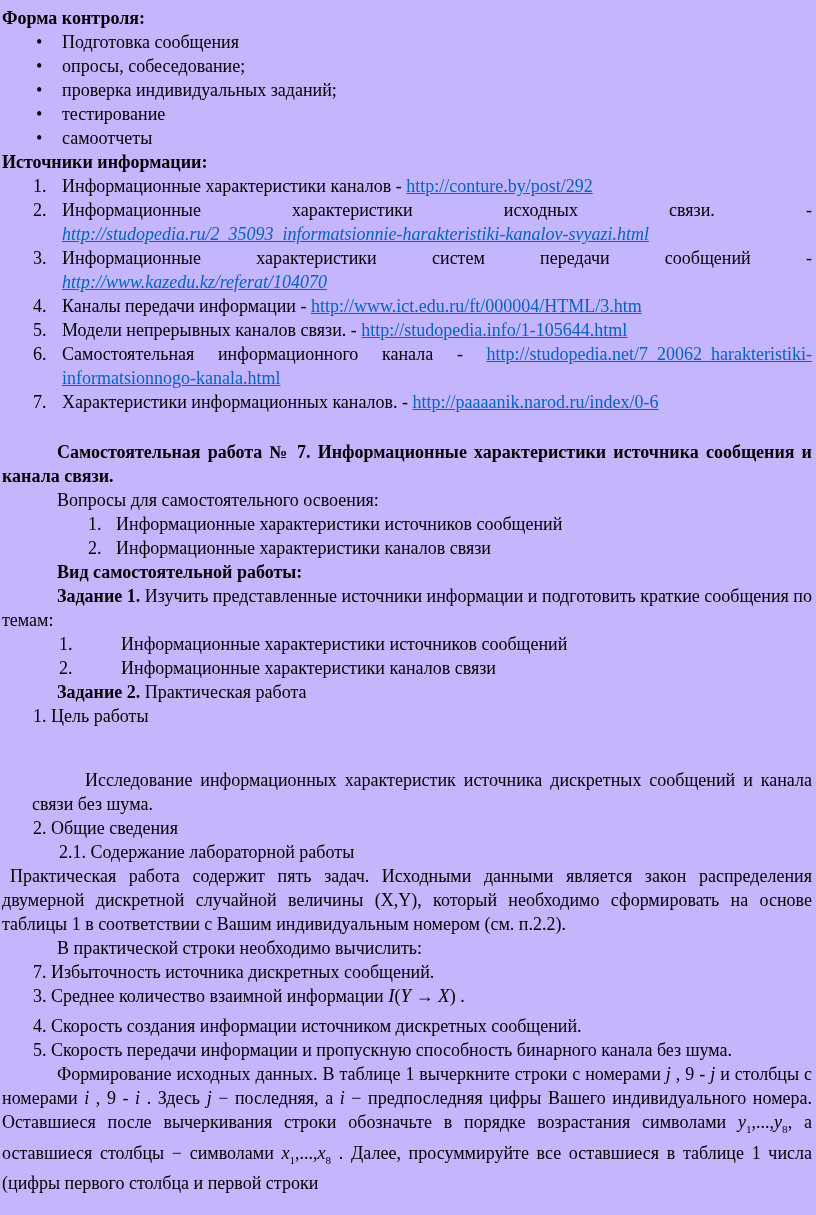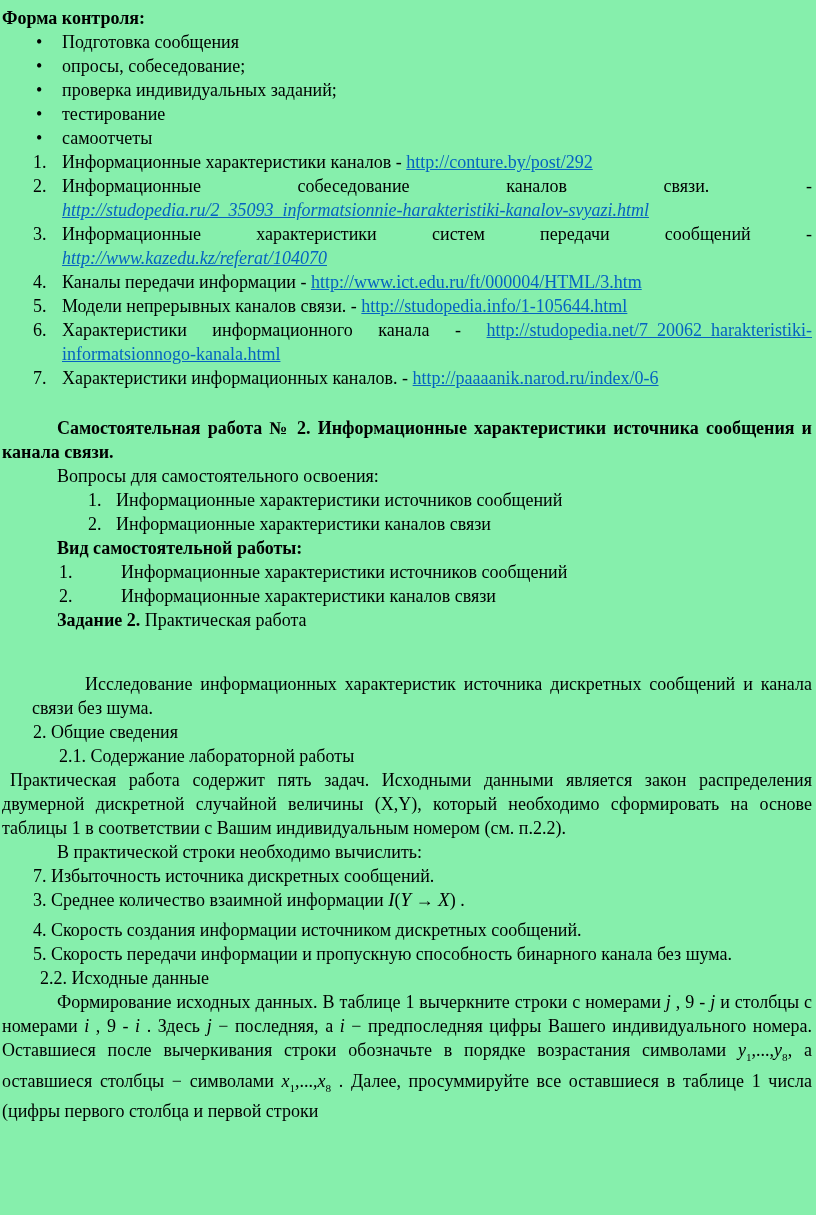--- a/index.html
+++ b/index.html
@@ -7,21 +7,21 @@
     position: relative;
     width: 816px;
     height: 1215px;
     overflow: hidden;
     box-sizing: border-box;
     padding: 6px 4px 0 2px;
     font-family: "Liberation Serif", "DejaVu Serif", serif;
     font-size: 18px;
     line-height: 24px;
     color: #000000;
-    background: #86efac;
+    background: #c4b5fd;
   }
   p { margin: 0; }
   .b { font-weight: 700; }
   .i { font-style: italic; }
   .j { text-align: justify; }
   a, .lnk {
     color: var(--link-color, #0563C1);
     text-decoration: underline;
     cursor: pointer;
   }
@@ -70,98 +70,100 @@
     <div class="hang bul">
       <span class="num">•</span>
       <span>тестирование</span>
     </div>
     <div class="hang bul">
       <span class="num">•</span>
       <span>самоотчеты</span>
     </div>
   </div>
 
+  <p class="b">Источники информации:</p>
 
   <div>
     <div class="hang src j">
       <span class="num">1.</span>
       <span>Информационные характеристики каналов - </span><a class="lnk" href="#">http://conture.by/post/292</a>
     </div>
     <div class="hang src j">
       <span class="num">2.</span>
-      <span>Информационные собеседование каналов связи. - </span><a class="lnk nobr" href="#">http://studopedia.ru/2_35093_informatsionnie-harakteristiki-kanalov-svyazi.html</a>
+      <span>Информационные характеристики исходных связи. - </span><a class="lnk nobr" href="#">http://studopedia.ru/2_35093_informatsionnie-harakteristiki-kanalov-svyazi.html</a>
     </div>
     <div class="hang src j">
       <span class="num">3.</span>
       <span>Информационные характеристики систем передачи сообщений - </span><a class="lnk nobr" href="#">http://www.kazedu.kz/referat/104070</a>
     </div>
     <div class="hang src j">
       <span class="num">4.</span>
       <span>Каналы передачи информации - </span><a class="lnk" href="#">http://www.ict.edu.ru/ft/000004/HTML/3.htm</a>
     </div>
     <div class="hang src j">
       <span class="num">5.</span>
       <span>Модели непрерывных каналов связи. - </span><a class="lnk" href="#">http://studopedia.info/1-105644.html</a>
     </div>
     <div class="hang src j">
       <span class="num">6.</span>
-      <span>Характеристики информационного канала - </span><a class="lnk" href="#">http://studopedia.net/7_20062_harakteristiki-informatsionnogo-kanala.html</a>
+      <span>Самостоятельная информационного канала - </span><a class="lnk" href="#">http://studopedia.net/7_20062_harakteristiki-informatsionnogo-kanala.html</a>
     </div>
     <div class="hang src j">
       <span class="num">7.</span>
       <span>Характеристики информационных каналов. - </span><a class="lnk" href="#">http://paaaanik.narod.ru/index/0-6</a>
     </div>
   </div>
 
   <div class="spacer"></div>
 
-  <p class="b j ti57">Самостоятельная работа № 2. Информационные характеристики источника сообщения и канала связи.</p>
+  <p class="b j ti57">Самостоятельная работа № 7. Информационные характеристики источника сообщения и канала связи.</p>
 
   <p class="ti57">Вопросы для самостоятельного освоения:</p>
 
   <div>
     <div class="hang q">
       <span class="num">1.</span>
       <span>Информационные характеристики источников сообщений</span>
     </div>
     <div class="hang q">
       <span class="num">2.</span>
       <span>Информационные характеристики каналов связи</span>
     </div>
   </div>
 
   <p class="b ti57">Вид самостоятельной работы:</p>
 
+  <p class="j ti57"><span class="b">Задание 1.</span><span> Изучить представленные источники информации и подготовить краткие сообщения по темам:</span></p>
 
   <div>
     <div class="hang t1">
       <span class="num">1.</span>
       <span>Информационные характеристики источников сообщений</span>
     </div>
     <div class="hang t1">
       <span class="num">2.</span>
       <span>Информационные характеристики каналов связи</span>
     </div>
   </div>
 
   <p class="ti57"><span class="b">Задание 2.</span><span> Практическая работа</span></p>
 
+  <p class="ti33">1. Цель работы</p>
 
   <p class="j goal">Исследование информационных характеристик источника дискретных сообщений и канала связи без шума.</p>
 
   <p class="ti33">2. Общие сведения</p>
 
   <p class="pl57">2.1.  Содержание лабораторной работы</p>
 
   <p class="j ti8">Практическая работа содержит пять задач. Исходными данными является закон распределения двумерной дискретной случайной величины (X,Y), который необходимо сформировать на основе таблицы 1 в соответствии с Вашим индивидуальным  номером (см. п.2.2).</p>
 
   <p class="ti57">В практической строки необходимо вычислить:</p>
 
   <p class="ti33"><span>7. Избыточность источника дискретных сообщений.</span></p>
   <p class="ti33 formula"><span>3. Среднее количество взаимной информации  </span><span class="i">I</span><span>(</span><span class="i">Y</span><span> → </span><span class="i">X</span><span>)</span><span> .</span></p>
   <p class="ti33"><span>4. Скорость создания информации источником дискретных сообщений.</span></p>
   <p class="j ti33"><span>5. Скорость передачи информации и пропускную способность бинарного   канала без шума.</span></p>
 
-  <p class="pl38">2.2. Исходные данные</p>
 
   <p class="j ti57"><span>Формирование исходных данных.  В таблице 1 вычеркните  строки с номерами  </span><span class="i">j</span><span> , 9 - </span><span class="i">j</span><span> и столбцы с номерами  </span><span class="i">i</span><span> , 9 - </span><span class="i">i</span><span> . Здесь </span><span class="i">j</span><span> − последняя, а </span><span class="i">i</span><span> − предпоследняя цифры Вашего индивидуального номера. Оставшиеся после вычеркивания строки обозначьте в порядке возрастания символами  </span><span class="i">y</span><sub>1</sub><span>,...,</span><span class="i">y</span><sub>8</sub><span>,  а оставшиеся столбцы − символами  </span><span class="i">x</span><sub>1</sub><span>,...,</span><span class="i">x</span><sub>8</sub><span> . Далее, просуммируйте все оставшиеся в таблице 1 числа (цифры первого столбца и первой строки</span></p>
 
 </div>
 
 </body></html>

